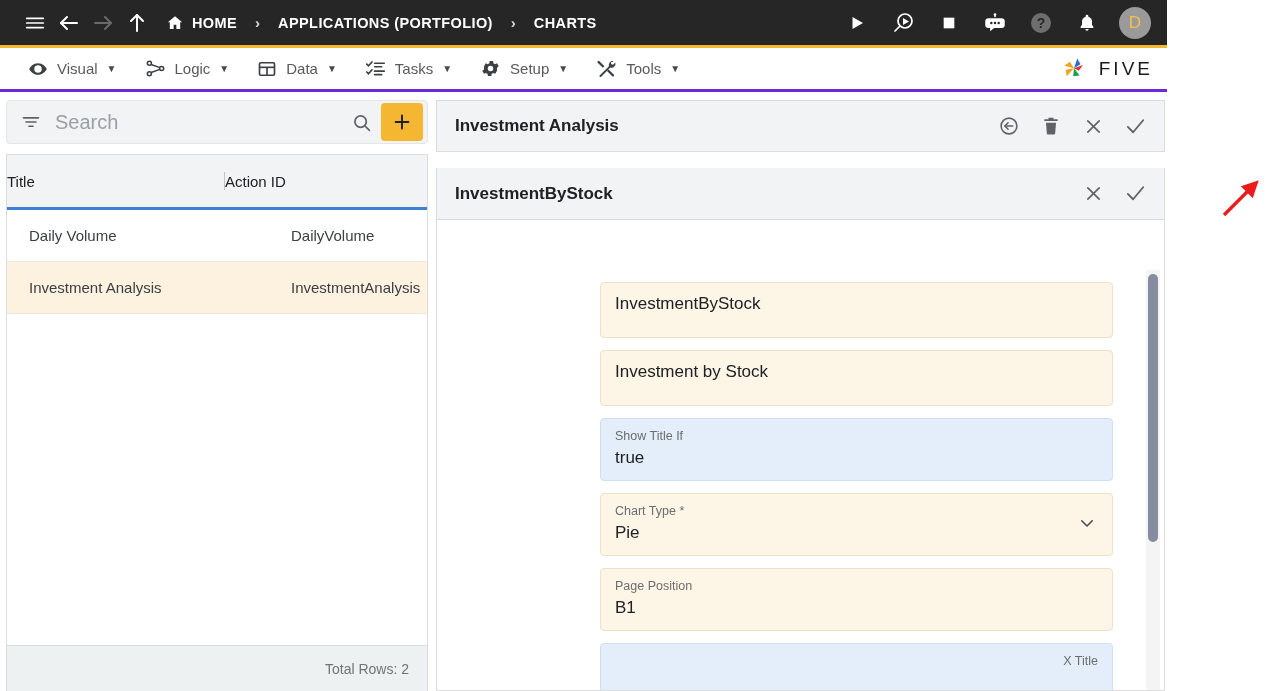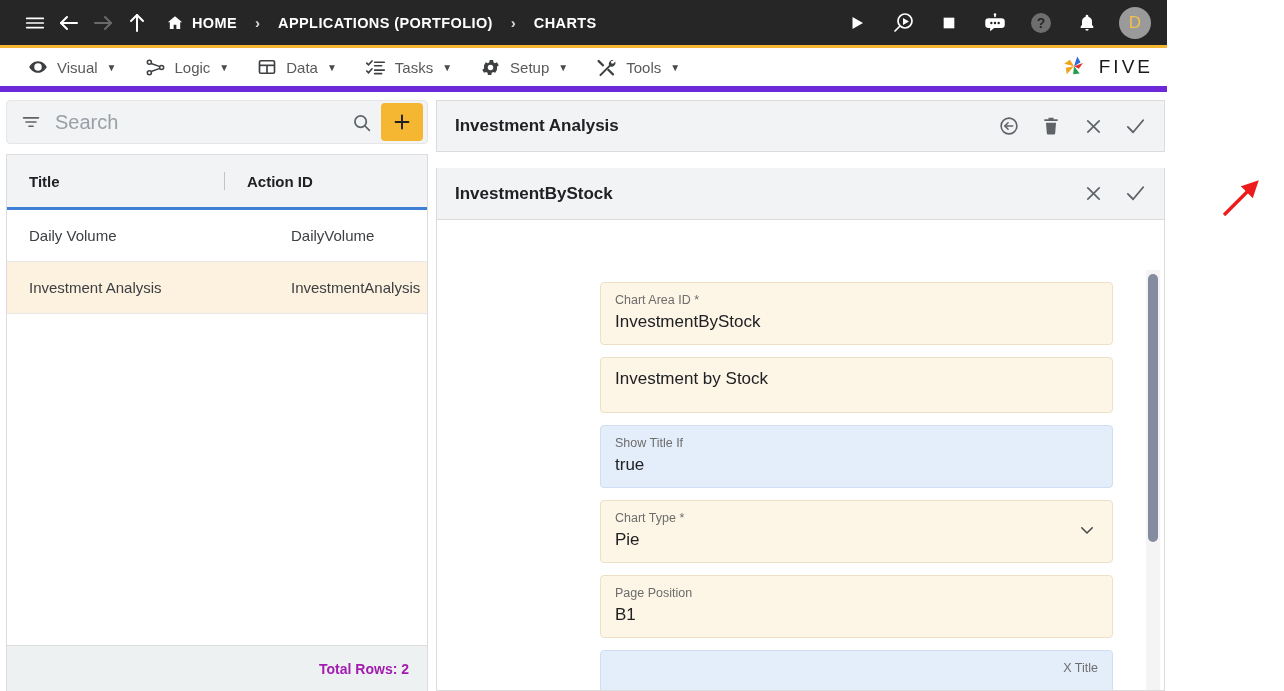--- a/index.html
+++ b/index.html
@@ -37,21 +37,21 @@
     width: 32px; height: 32px; border-radius: 50%;
     background: #9a9a9a; color: #f5c04b;
     display: flex; align-items: center; justify-content: center;
     font-size: 17px; font-weight: normal; margin-left: 6px;
   }
 
   
   .menubar {
     height: 44px; flex: 0 0 44px; background: #ffffff;
     display: flex; align-items: center; position: relative;
-    border-bottom: 6px solid #6d28d9;
+    border-bottom: 3px solid #6d28d9;
     text-align: center;
   }
   .menu-item {
     display: flex; align-items: center; gap: 9px;
     padding: 0 14px; height: 44px; color: #5a5a5a;
     font-size: 15px; cursor: pointer;
   }
   .menu-item:first-child { margin-left: 14px; }
   .menu-item .caret { font-size: 10px; color: #4a4a4a; }
   .logo {
@@ -95,21 +95,21 @@
 
   .grid {
     flex: 1 1 auto; margin-top: 10px; display: flex; flex-direction: column;
     border: 1px solid #dcdcdc; border-bottom: none; min-height: 0; background:#fff;
   }
   .grid-head {
     height: 55px; flex: 0 0 55px; background: #f1f3f4;
     display: flex; align-items: center; border-bottom: 3px solid #3f7fd4;
   }
   .th {
-    font-size: 15px; font-weight: bold; color: #202124; padding-left: 22px;
+    font-size: 15px; font-weight: normal; color: #202124; 
     height: 100%; display: flex; align-items: center; position: relative;
   }
   .th-title { width: 218px; flex: 0 0 218px; }
   .th-title::after {
     content: ""; position: absolute; right: 0; top: 17px; bottom: 17px;
     width: 1px; background: #c3c3c3;
   }
   .th-action { flex: 1 1 auto; }
   .grid-body { flex: 1 1 auto; overflow: hidden; background: #ffffff; }
   .row {
@@ -117,21 +117,21 @@
     border-bottom: 1px solid #e8e8e8; cursor: pointer; gap: 44px;
   }
   .row.selected { background: #fdf2e0; }
   .td { font-size: 15px; color: #3c4043; padding-left: 22px; }
   .td-title { width: 218px; flex: 0 0 218px; }
   .td-action { flex: 1 1 auto; }
   .grid-footer {
     height: 46px; flex: 0 0 46px; background: #eef1f2;
     border-top: 1px solid #dcdcdc; border-left: 1px solid #dcdcdc; border-right: 1px solid #dcdcdc;
     display: flex; align-items: center; justify-content: flex-end;
-    padding-right: 18px; font-size: 14px; font-weight: bold; color: #a21caf;
+    padding-right: 18px; font-size: 14px; font-weight: normal; color: #737373;
   }
 
   
   .right {
     flex: 1 1 auto; min-width: 0; display: flex; flex-direction: column;
     padding: 8px 2px 0 2px; position: relative;
   }
   .panel-head {
     height: 52px; flex: 0 0 52px; background: #f1f3f4;
     border: 1px solid #dcdcdc; display: flex; align-items: center;
@@ -469,21 +469,20 @@
                   <polyline points="4,12.5 9.5,18 20,5.5"></polyline>
                 </svg>
             </span>
           </div>
         </div>
 
         <div class="form-scroll">
           <div class="form-inner">
 
             <div class="field required">
-              <div class="field-label">Chart Area ID *</div>
               <div class="field-value">InvestmentByStock</div>
             </div>
 
             <div class="field required">
               <div class="field-value">Investment by Stock</div>
             </div>
 
             <div class="field optional">
               <div class="field-label">Show Title If</div>
               <div class="field-value">true</div>

